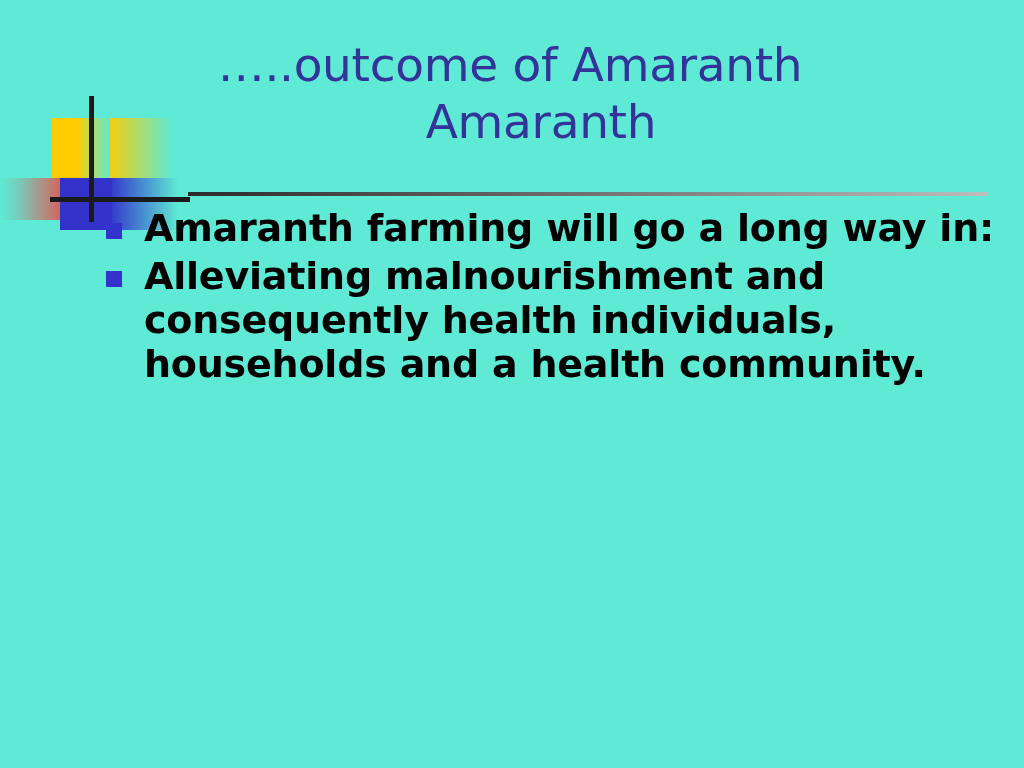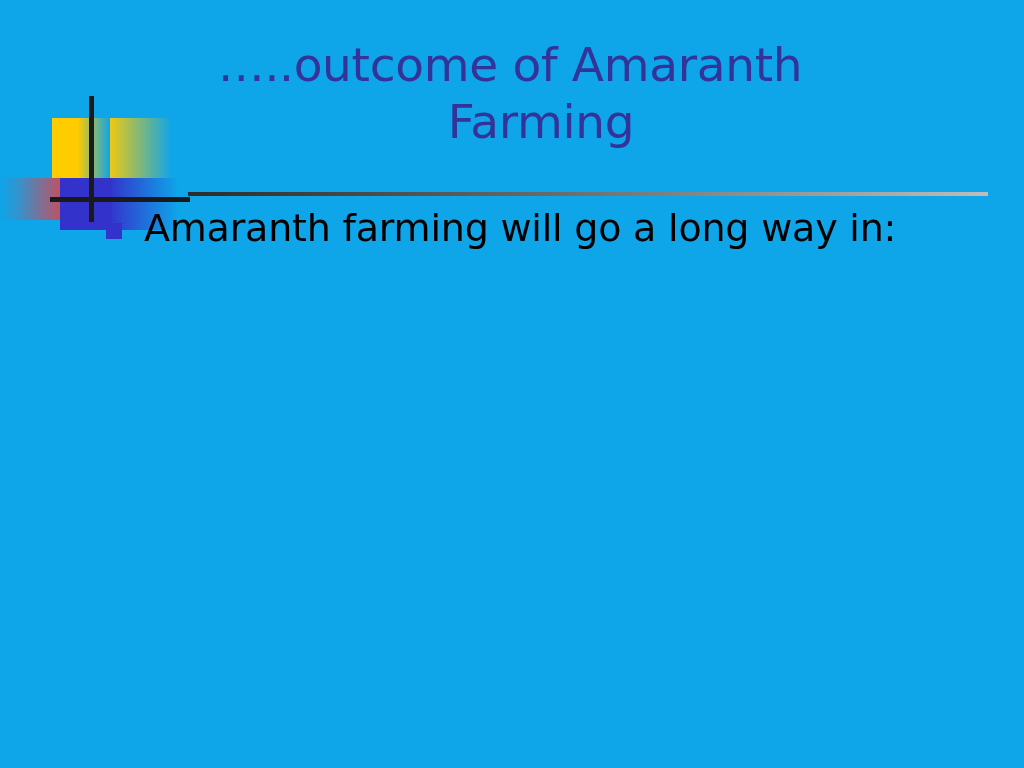--- a/index.html
+++ b/index.html
@@ -8,21 +8,21 @@
     padding: 0;
     background: #ffffff;
   }
   body {
     font-family: "DejaVu Sans", sans-serif;
   }
   #slide {
     position: relative;
     width: 1024px;
     height: 768px;
-    background: #0ea5e9;
+    background: #5eead4;
     overflow: hidden;
   }
 
   
   .title-block {
     position: absolute;
     left: 96px;
     top: 36px;
     width: 880px;
     text-align: center;
@@ -123,41 +123,41 @@
     z-index: 4;
   }
   .bullet {
     position: relative;
     padding-left: 48px;
     margin-bottom: 4px;
     color: #000000;
     font-family: "DejaVu Sans", sans-serif;
     font-size: 38px;
     line-height: 1.16;
-    font-weight: 400;
+    font-weight: 700;
     letter-spacing: -0.2px;
   }
   .bullet-marker {
     position: absolute;
     left: 10px;
     top: 17px;
     width: 16px;
     height: 16px;
     background: #3333CC;
   }
   .bullet-text { display: block; }
 </style>
 </head>
 <body>
 
 <div id="slide">
 
   <div class="title-block">
     <span class="title-line-1">…..outcome of Amaranth</span>
-    <span class="title-line-2">Farming</span>
+    <span class="title-line-2">Amaranth</span>
   </div>
 
   <div class="deco">
     <div class="deco-yellow"></div>
     <div class="deco-yellow-ext"></div>
     <div class="deco-red"></div>
     <div class="deco-blue"></div>
     <div class="deco-blue-ext"></div>
     <div class="deco-vline"></div>
     <div class="deco-hline"></div>
@@ -165,17 +165,21 @@
 
   <div class="divider"></div>
 
   <div class="body">
 
     <div class="bullet">
       <span class="bullet-marker"></span>
       <span class="bullet-text">Amaranth farming will go a long way in:</span>
     </div>
 
+    <div class="bullet">
+      <span class="bullet-marker"></span>
+      <span class="bullet-text">Alleviating malnourishment and consequently health individuals, households and a health community.</span>
+    </div>
 
 
   </div>
 
 </div>
 
 </body></html>

